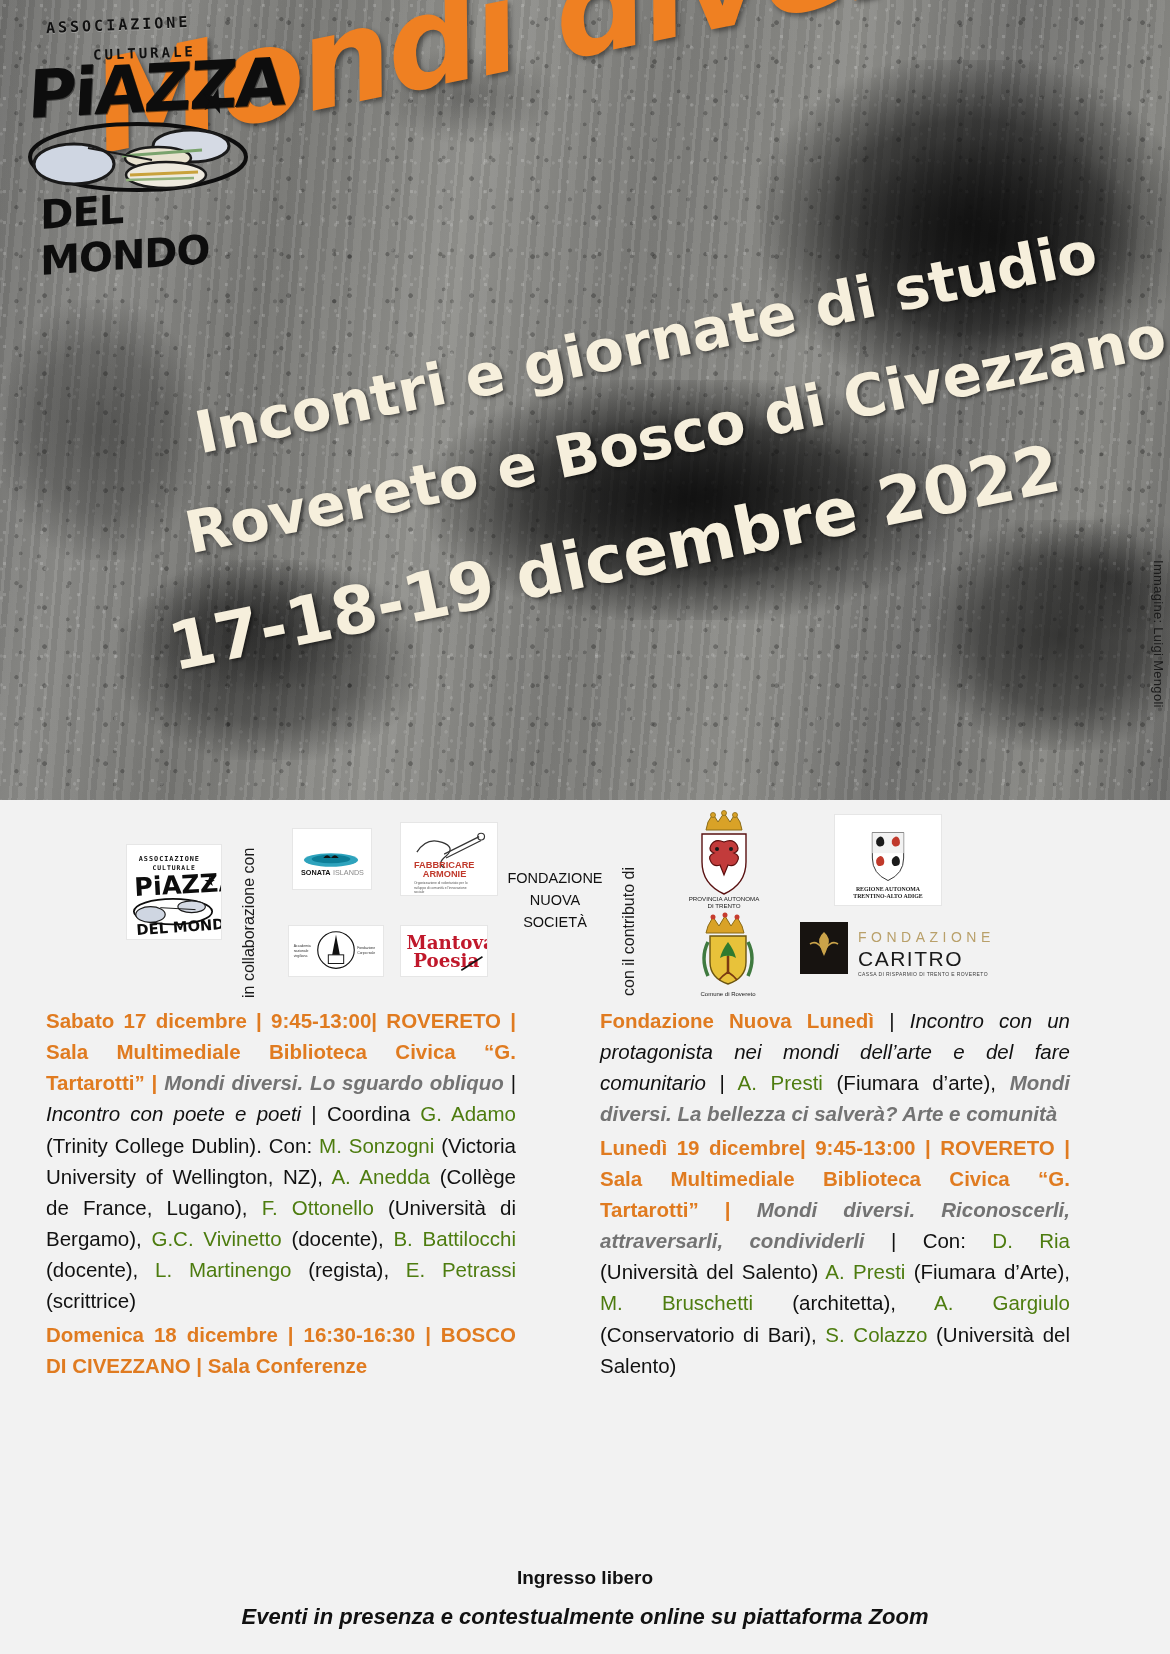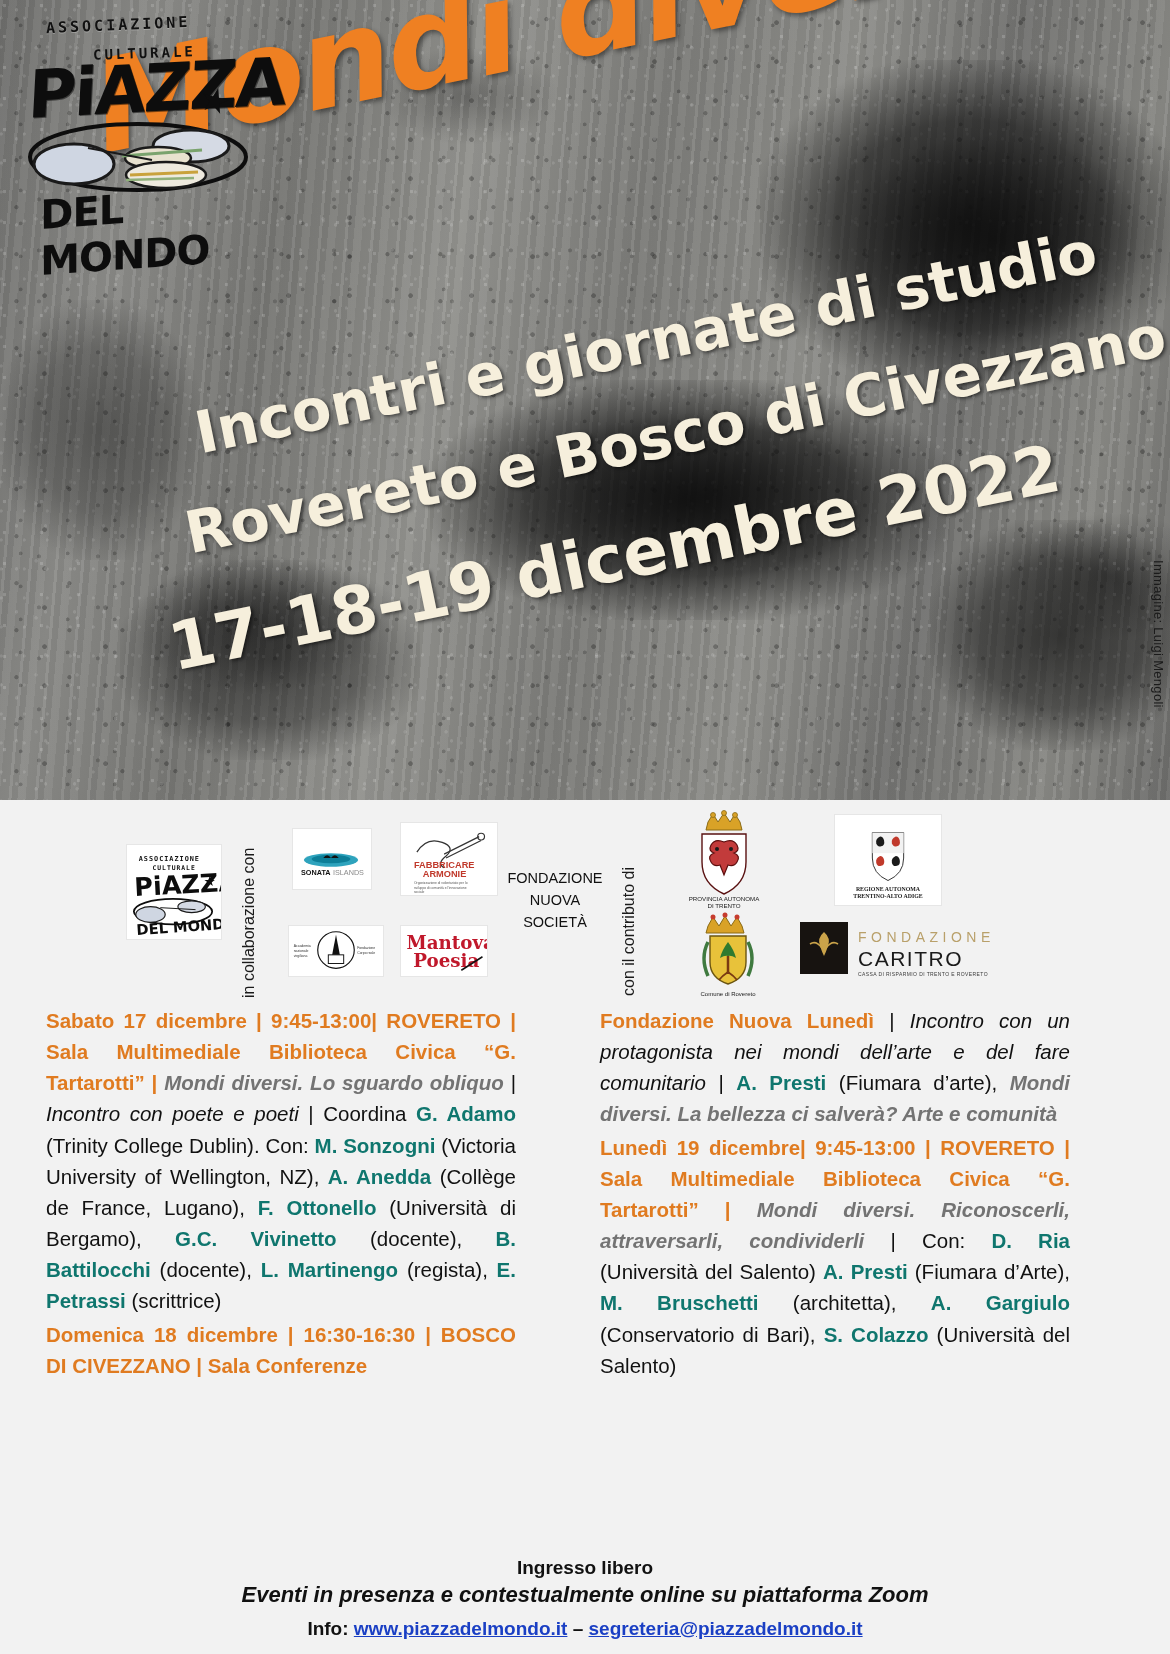--- a/index.html
+++ b/index.html
@@ -141,30 +141,30 @@
   #col-left  { position:absolute; left:46px;  top:1005px; width:470px; }
   #col-right { position:absolute; left:600px; top:1005px; width:470px; }
   .evt {
     font-family:"Liberation Sans", sans-serif;
     font-size:20.5px; line-height:1.52;
     text-align:justify; color:#111; margin:0 0 2px 0;
   }
   .head  { color:#e07b20; font-weight:bold; }
   .ttl   { font-weight:bold; font-style:italic; color:#737373; }
   .ital  { font-style:italic; color:#111; }
-  .bold  { font-weight:bold; color:#0f766e; }
+  .bold  { font-weight:normal; color:#4d7c0f; }
   .plain { color:#111; }
 
   
   #footer {
     position:absolute; left:0; bottom:14px; width:1170px;
     text-align:center; font-family:"Liberation Sans", sans-serif;
     color:#111;
   }
-  #footer .f1 { font-size:19px; font-weight:bold; margin-bottom:3px; }
+  #footer .f1 { font-size:19px; font-weight:bold; margin-bottom:15px; }
   #footer .f2 { font-size:22px; font-weight:bold; font-style:italic; margin-bottom:10px; }
   #footer .f3 { font-size:19px; font-weight:bold; }
   #footer a, #footer .lnk {
     color:#1a3fc4; text-decoration:underline; font-weight:bold;
   }
 </style>
 </head>
 <body>
 
 <div id="hero">
@@ -351,14 +351,13 @@
     <span class="head">Fondazione Nuova Lunedì</span><span class="plain"> | </span><span class="ital">Incontro con un protagonista nei mondi dell’arte e del fare comunitario</span><span class="plain"> | </span><span><span class="bold">A. Presti</span><span class="plain"> (Fiumara d’arte), </span><span class="ttl">Mondi diversi. La bellezza ci salverà? Arte e comunità</span></span>
   </p>
   <p class="evt">
     <span class="head">Lunedì 19 dicembre|  9:45-13:00  |  ROVERETO | Sala Multimediale Biblioteca Civica “G. Tartarotti” | </span><span class="ttl">Mondi diversi. Riconoscerli, attraversarli, condividerli</span><span class="plain"> | </span><span><span class="plain">Con: </span><span class="bold">D. Ria</span><span class="plain"> (Università del Salento) </span><span class="bold">A. Presti</span><span class="plain"> (Fiumara d’Arte), </span><span class="bold">M. Bruschetti</span><span class="plain"> (architetta), </span><span class="bold">A. Gargiulo</span><span class="plain"> (Conservatorio di Bari), </span><span class="bold">S. Colazzo</span><span class="plain"> (Università del Salento)</span></span>
   </p>
 </div>
 
 <div id="footer">
   <div class="f1">Ingresso libero</div>
   <div class="f2">Eventi in presenza e contestualmente online su piattaforma Zoom</div>
-  <div class="f3"><span>Info: </span><span class="lnk">www.piazzadelmondo.it</span><span> – </span><span class="lnk">segreteria@piazzadelmondo.it</span></div>
 </div>
 
 </body></html>

